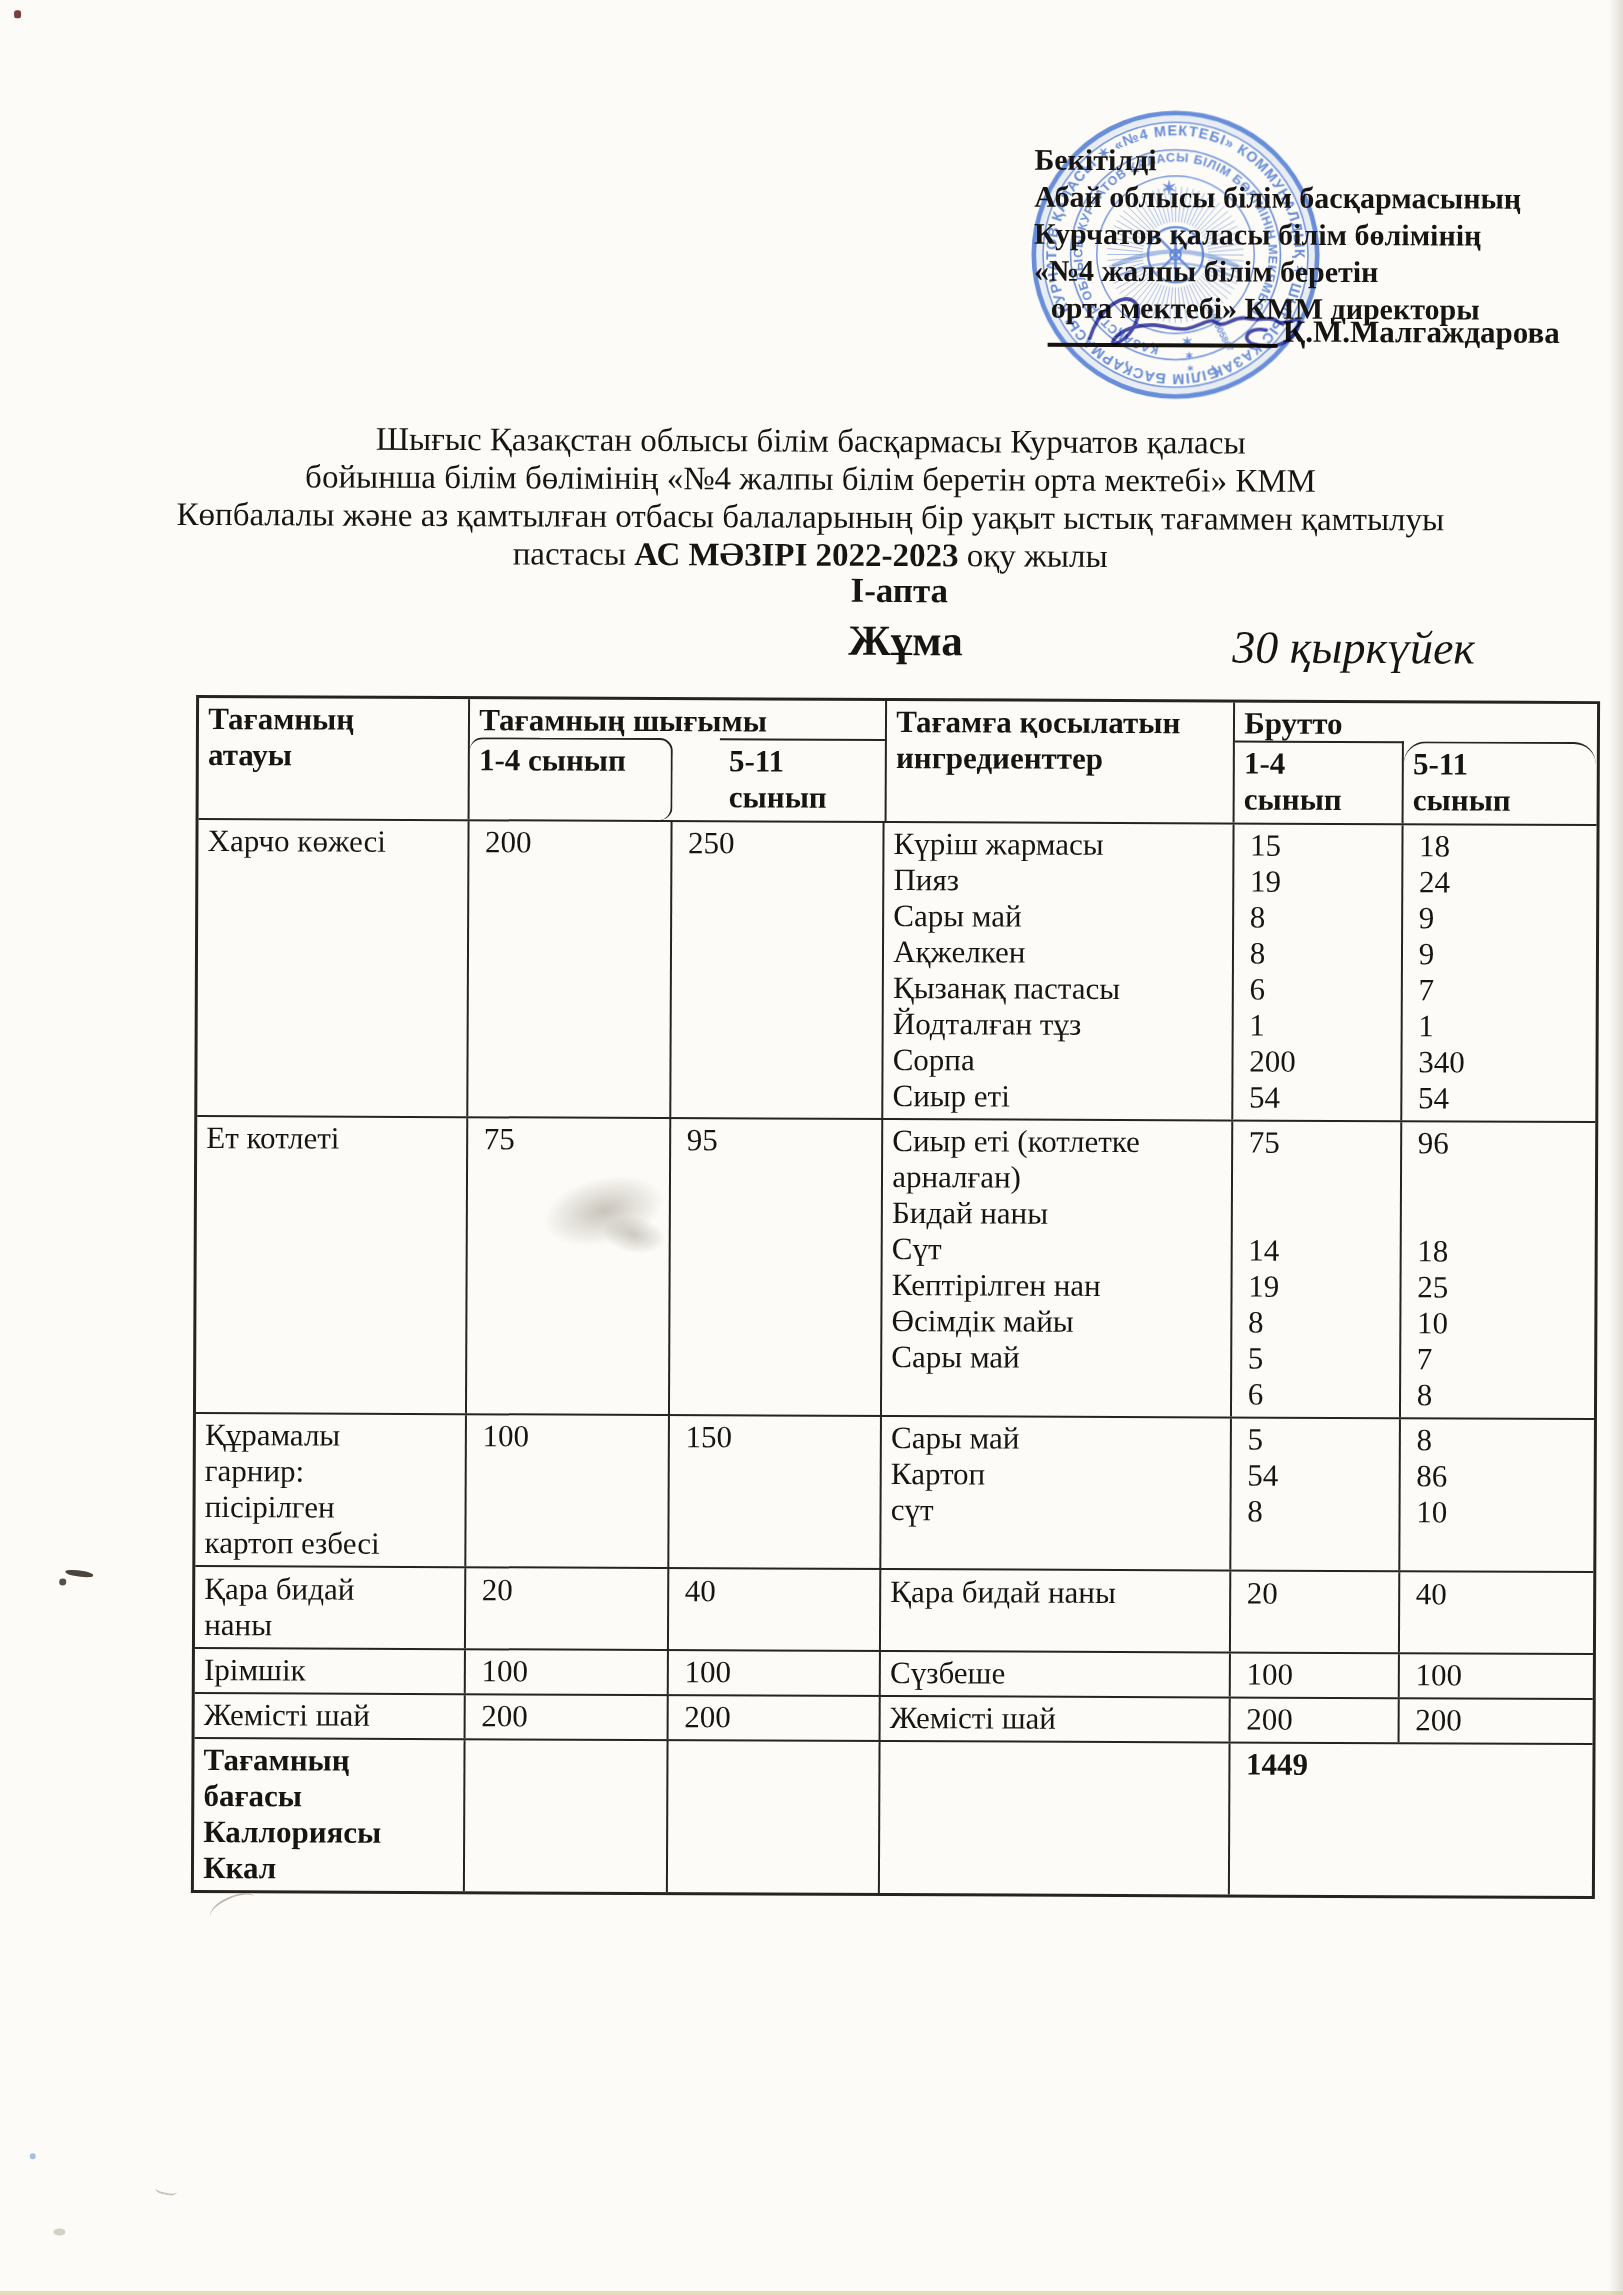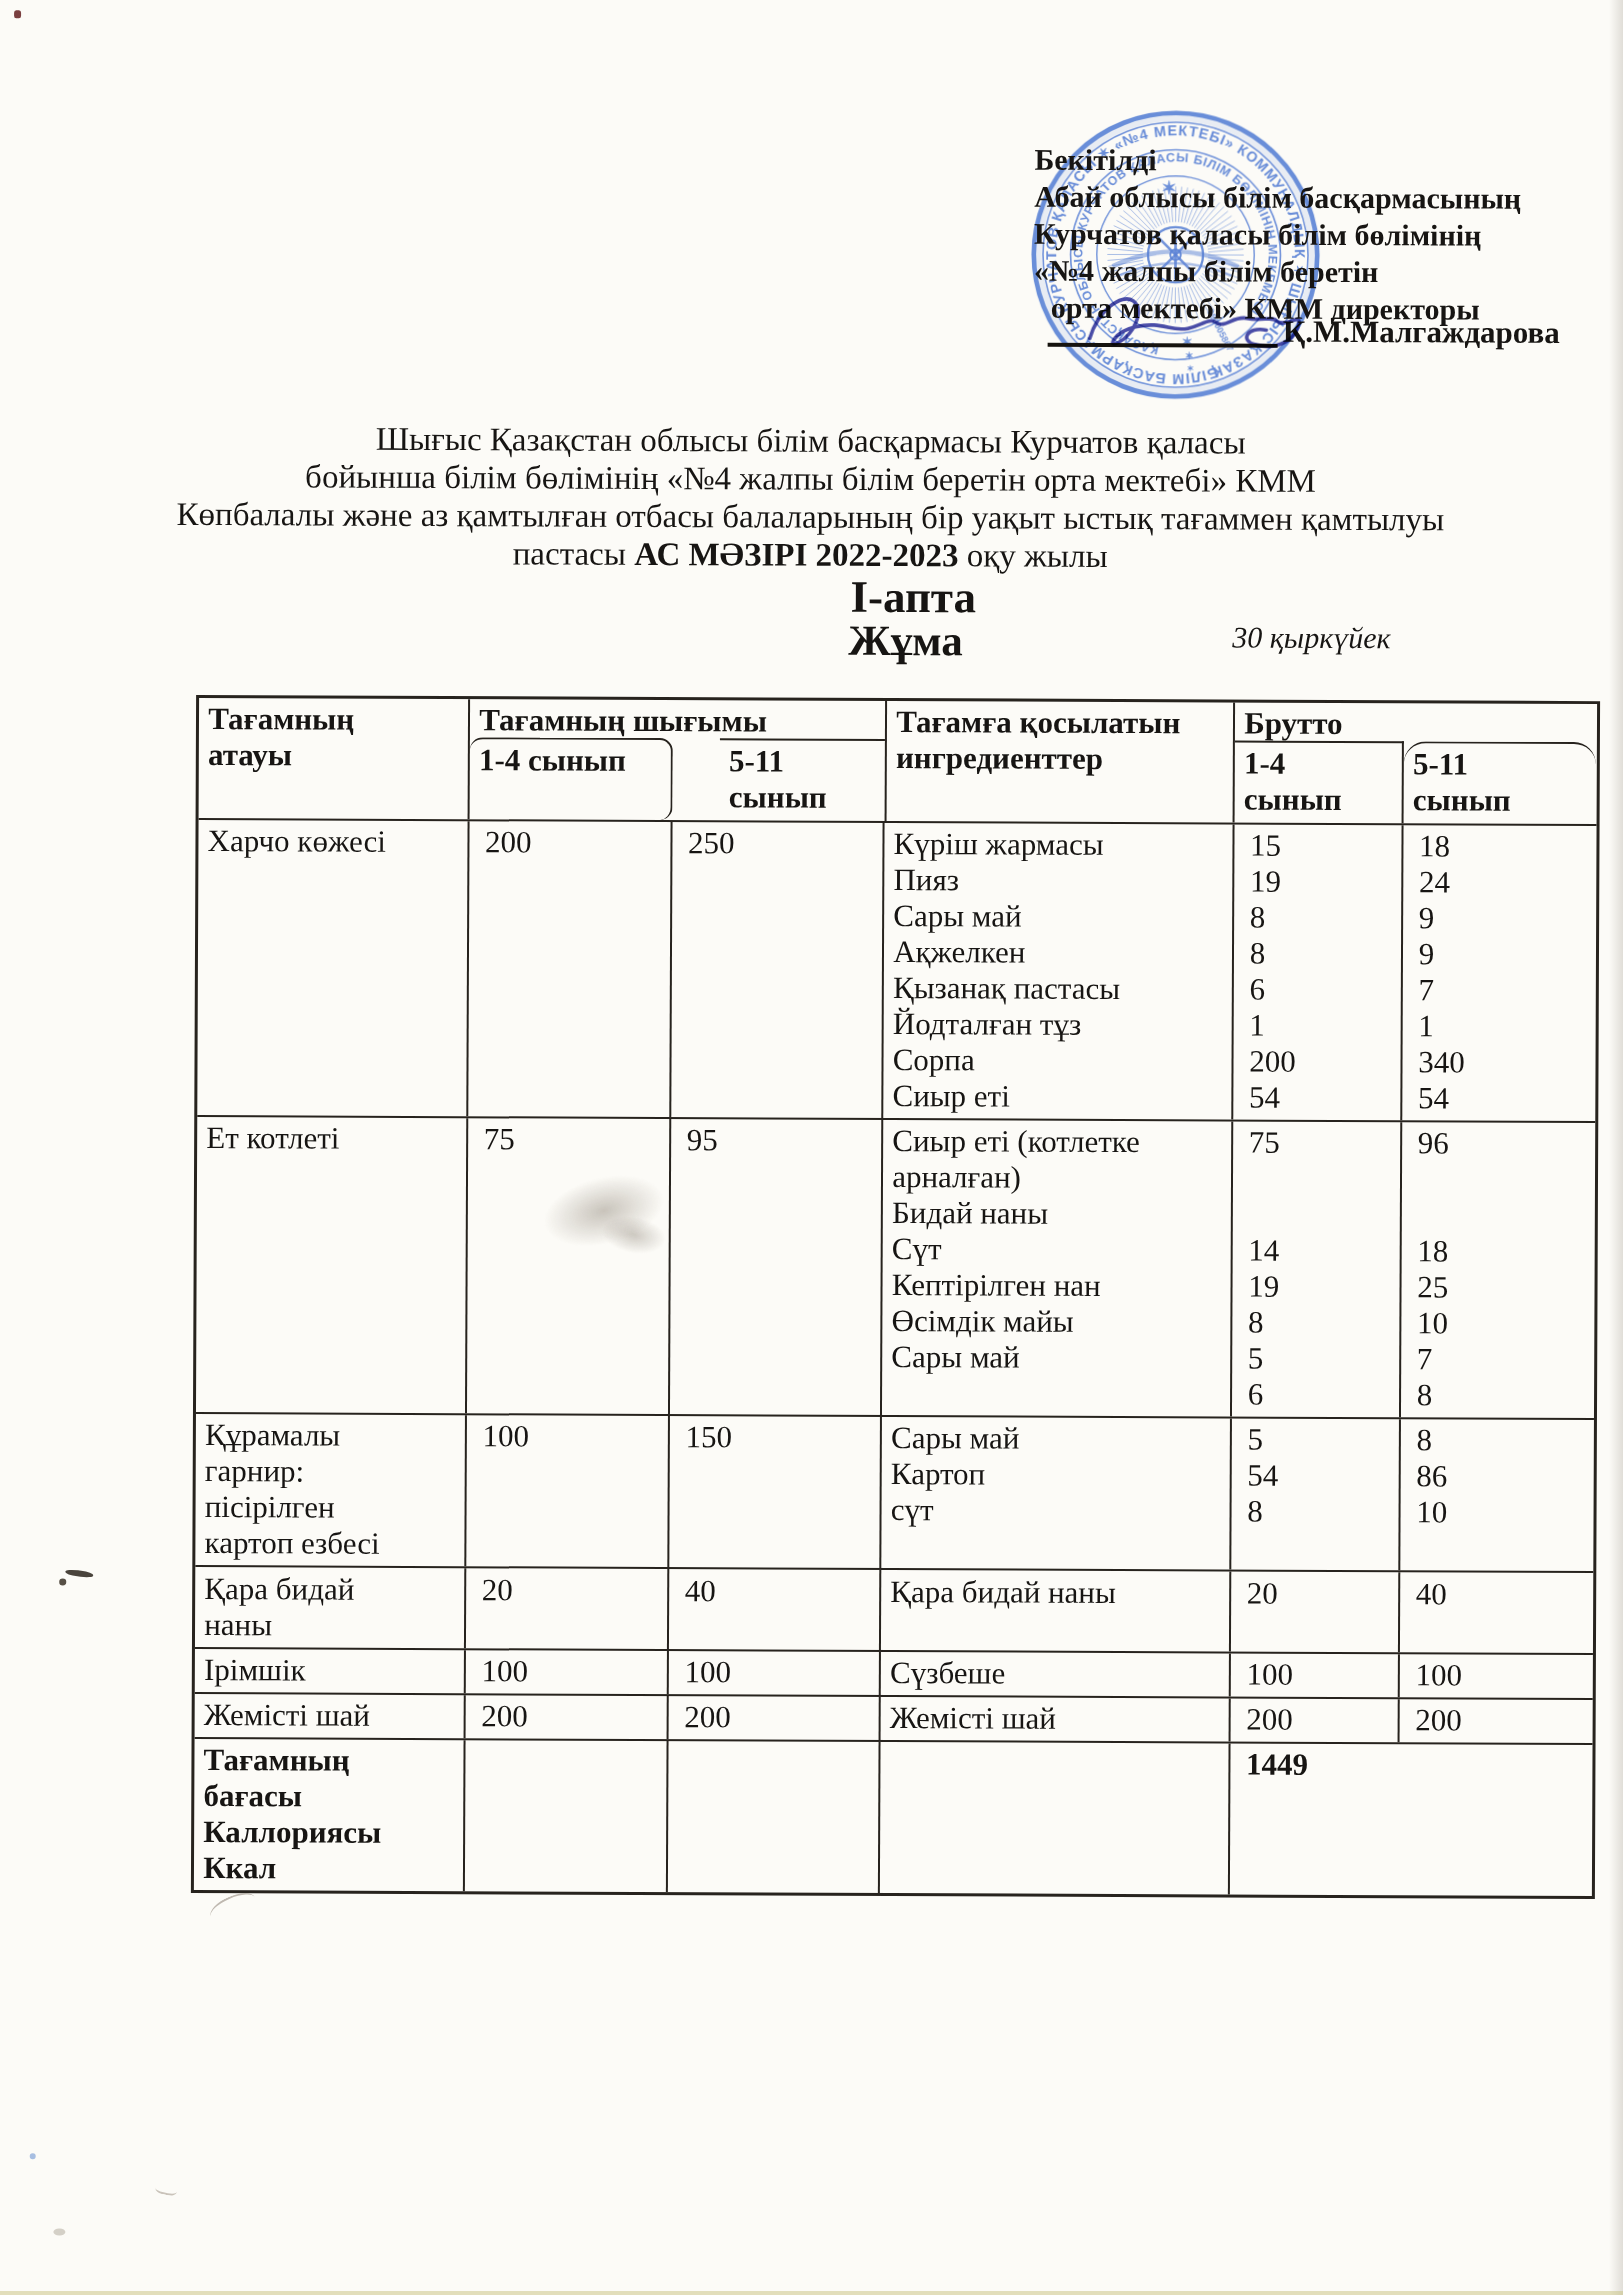--- a/index.html
+++ b/index.html
@@ -28,23 +28,23 @@
     border-bottom:4.6px solid #16130f;}
   .director-name{position:absolute;left:1283px;top:309px;font-weight:700;font-size:31px;white-space:nowrap;}
   .signature-svg{position:absolute;left:1078px;top:281px;width:249px;height:85px;
     mix-blend-mode:multiply;filter:blur(0.3px);}
   .signature-svg path{stroke:var(--sig);fill:none;stroke-linecap:round;}
 
   
   .titleblock{position:absolute;left:79px;top:419px;width:1465px;text-align:center;
     font-size:33px;line-height:38px;}
   .titleblock .b{font-weight:700;}
-  .week-label{position:absolute;left:852px;top:568px;font-weight:700;font-size:45px;}
+  .week-label{position:absolute;left:852px;top:568px;font-weight:700;font-size:35px;}
   .day-label{position:absolute;left:850px;top:613px;font-weight:700;font-size:43px;}
-  .date-label{position:absolute;left:1234px;top:616px;font-style:italic;font-size:30px;white-space:nowrap;}
+  .date-label{position:absolute;left:1234px;top:616px;font-style:italic;font-size:46px;white-space:nowrap;}
 
   
   .menu-table{position:absolute;left:198px;top:695px;width:1404px;
     border:3.3px solid var(--ln);border-top-width:3.9px;background:transparent;box-sizing:border-box;}
   .thead{display:grid;grid-template-columns:271px 203px 212px 350px 169px 192px;
     grid-template-rows:38px auto;border-bottom:2.6px solid var(--ln);}
   .hc{padding:2.6px 3.9px 5.2px 9.2px;font-weight:700;font-size:31px;line-height:36px;box-sizing:border-box;}
   .hc.c1{grid-row:1/3;grid-column:1;border-right:2.6px solid var(--ln);}
   .hc.g1{grid-row:1;grid-column:2/4;}
   .hc.c4{grid-row:1/3;grid-column:4;border-left:2.6px solid var(--ln);border-right:2.6px solid var(--ln);}

